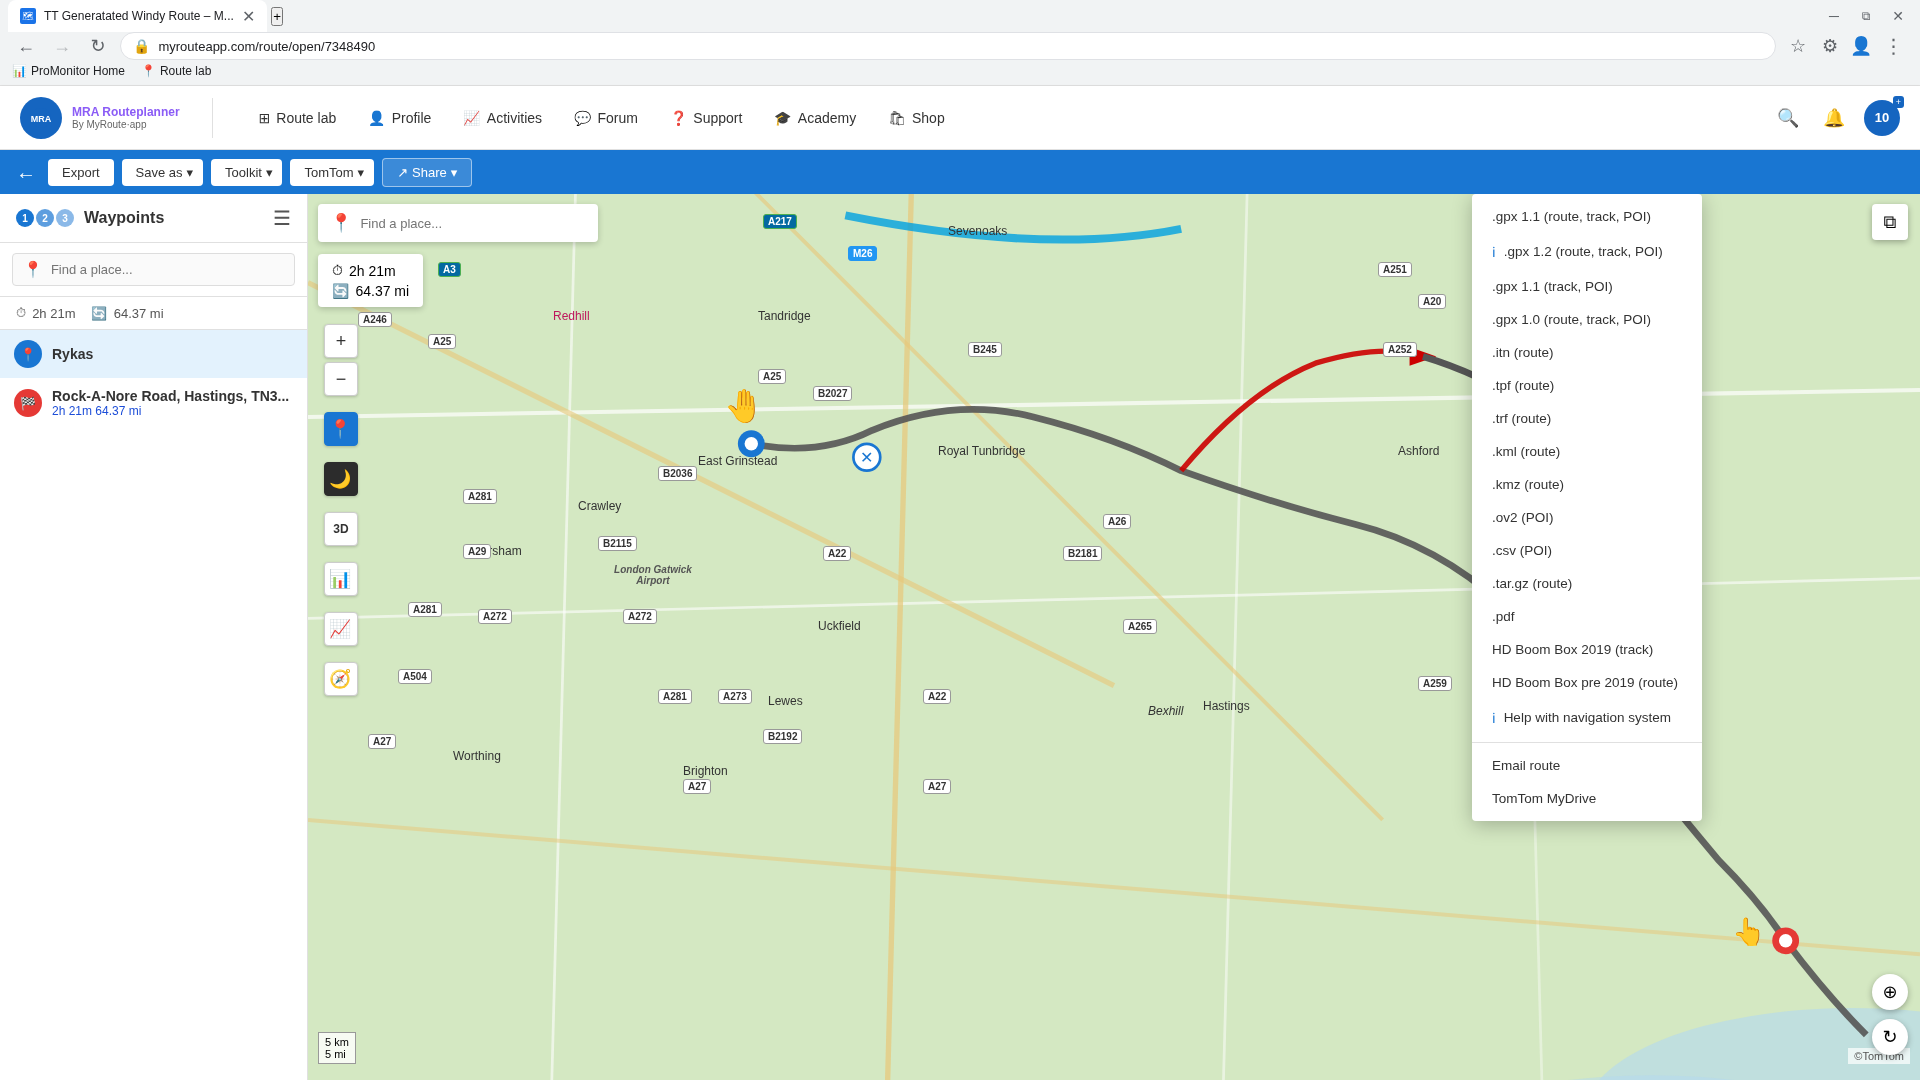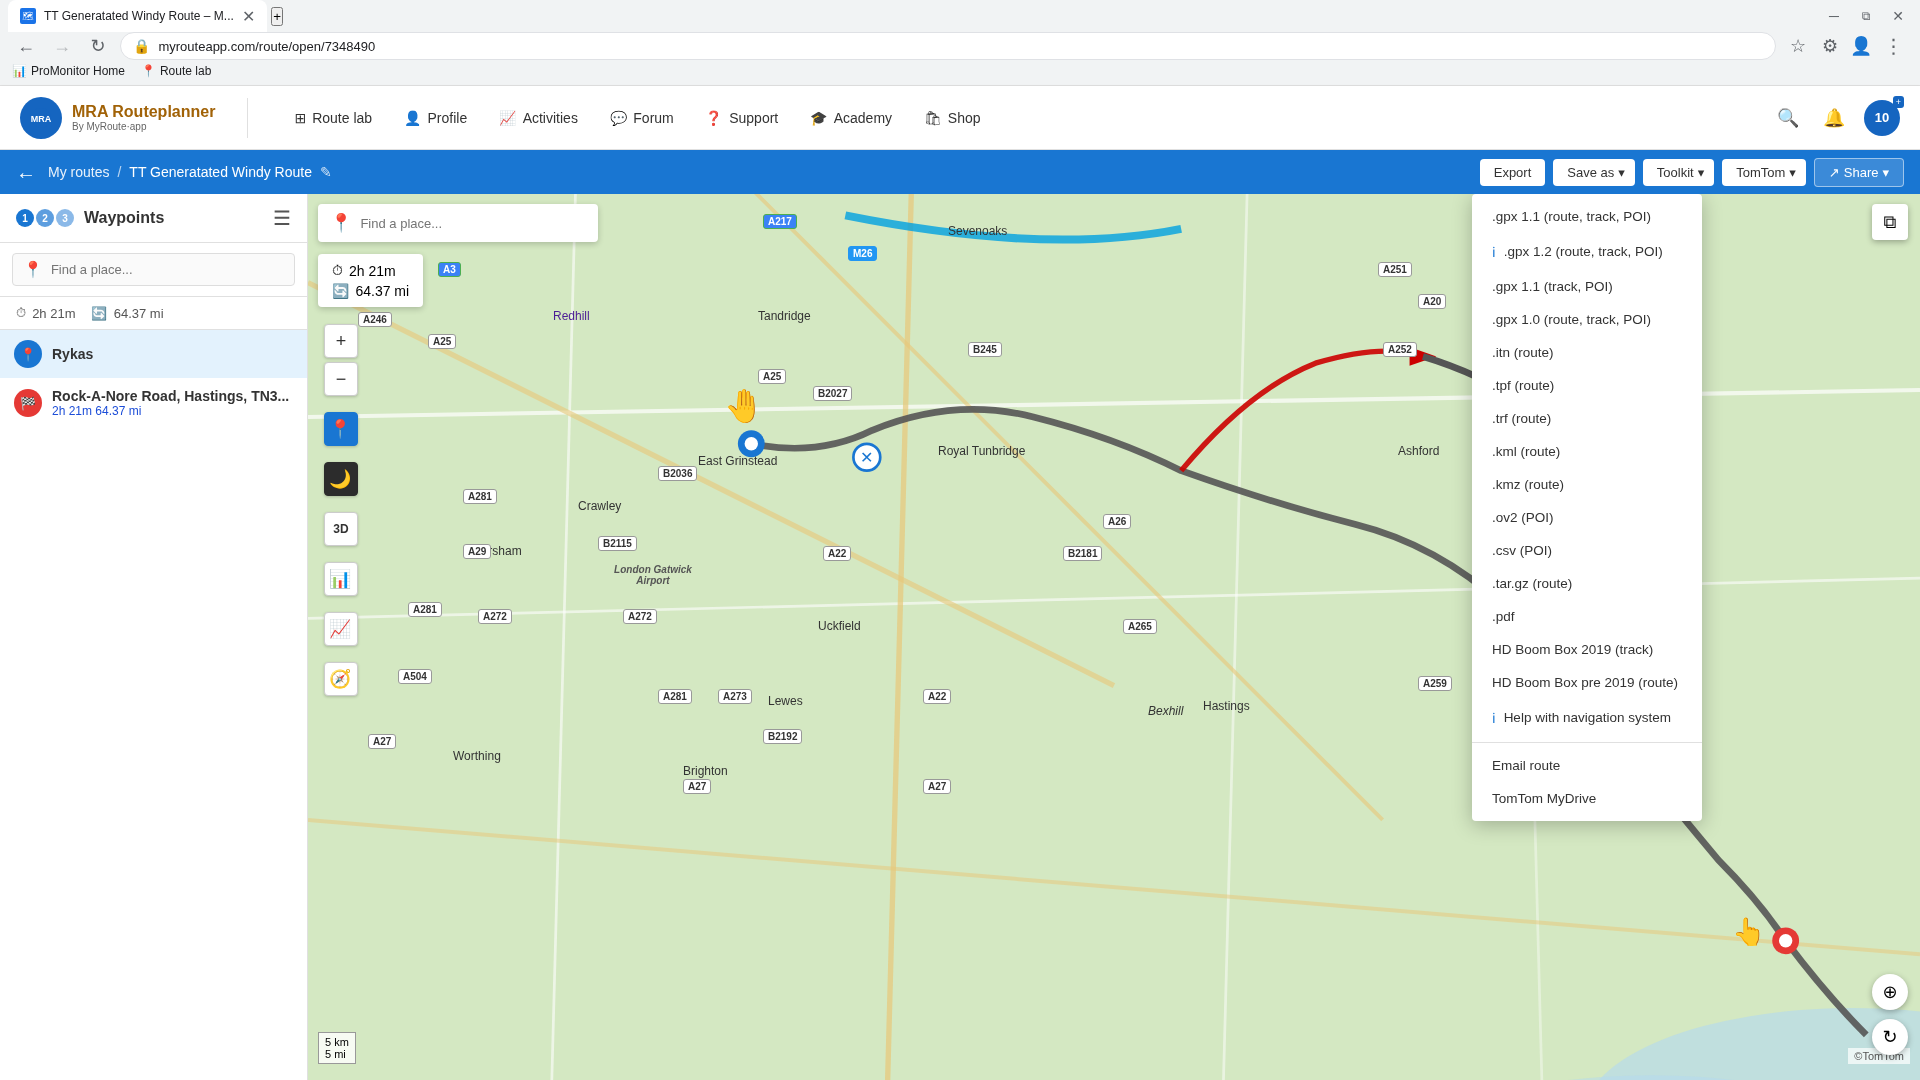--- a/index.html
+++ b/index.html
@@ -17,21 +17,21 @@
     .address-bar { flex: 1; height: 28px; border: 1px solid #dfe1e5; border-radius: 14px; background: #fff; display: flex; align-items: center; padding: 0 12px; gap: 8px; font-size: 13px; color: #202124; }
     .address-bar .lock-icon { color: #5f6368; font-size: 14px; }
     .browser-actions { display: flex; gap: 4px; align-items: center; }
     .browser-actions .action-btn { background: none; border: none; color: #5f6368; font-size: 16px; cursor: pointer; padding: 4px; width: 28px; height: 28px; display: flex; align-items: center; justify-content: center; border-radius: 50%; }
 
     
     .app-header { background: #fff; height: 64px; display: flex; align-items: center; padding: 0 20px; gap: 32px; border-bottom: 1px solid #e0e0e0; box-shadow: 0 1px 3px rgba(0,0,0,0.1); }
     .logo-area { display: flex; align-items: center; gap: 10px; }
     .logo-circle { width: 42px; height: 42px; background: #1565c0; border-radius: 50%; display: flex; align-items: center; justify-content: center; color: white; font-weight: bold; font-size: 14px; }
     .logo-text { display: flex; flex-direction: column; }
-    .logo-title { font-size: 16px; font-weight: 700; color: #a16207; }
+    .logo-title { font-size: 12px; font-weight: 700; color: #8b5cf6; }
     .logo-subtitle { font-size: 10px; color: #666; }
     .nav-separator { width: 1px; height: 40px; background: #e0e0e0; }
     .header-nav { display: flex; align-items: center; gap: 4px; flex: 1; }
     .header-nav-item { display: flex; align-items: center; gap: 6px; padding: 8px 14px; color: #333; text-decoration: none; font-size: 14px; border-radius: 4px; cursor: pointer; }
     .header-right { display: flex; align-items: center; gap: 12px; }
     .header-icon-btn { background: none; border: none; color: #555; font-size: 18px; cursor: pointer; padding: 6px; }
     .user-avatar { width: 36px; height: 36px; background: #1565c0; border-radius: 50%; display: flex; align-items: center; justify-content: center; color: white; font-size: 13px; font-weight: 600; cursor: pointer; }
     .plus-badge { background: #1565c0; color: white; font-size: 9px; padding: 1px 3px; border-radius: 3px; position: absolute; top: -4px; right: -4px; }
     .avatar-wrap { position: relative; }
 
@@ -92,21 +92,21 @@
     .dropdown-item { padding: 9px 20px; font-size: 13.5px; color: #333; cursor: pointer; display: flex; align-items: center; gap: 8px; }
     .dropdown-divider { height: 1px; background: #e0e0e0; margin: 6px 0; }
 
     
     .map-search { position: absolute; top: 10px; left: 10px; z-index: 10; }
     .map-search-box { display: flex; align-items: center; background: white; border-radius: 4px; box-shadow: 0 2px 6px rgba(0,0,0,0.2); padding: 8px 12px; gap: 8px; width: 280px; }
     .map-location-icon { color: #1976d2; font-size: 18px; }
 
     
     .road-label { position: absolute; background: white; border: 1px solid #999; border-radius: 3px; padding: 1px 4px; font-size: 10px; font-weight: 600; color: #333; }
-    .green-road-label { background: #3b82f6; color: white; border-color: #4caf50; text-align: center; }
+    .green-road-label { background: #0369a1; color: white; border-color: #4caf50; text-align: center; }
     .blue-road-label { background: #2196f3; color: white; border-color: #2196f3; }
 
     .scale-bar { position: absolute; bottom: 46px; left: 10px; background: rgba(255,255,255,0.8); padding: 3px 6px; font-size: 11px; border: 1px solid #999; }
     .tomtom-credit { position: absolute; bottom: 46px; right: 10px; font-size: 11px; color: #555; background: rgba(255,255,255,0.7); padding: 2px 6px; }
 
     .map-corner-btn { position: absolute; right: 12px; bottom: 60px; background: white; border-radius: 50%; width: 36px; height: 36px; display: flex; align-items: center; justify-content: center; box-shadow: 0 2px 6px rgba(0,0,0,0.3); cursor: pointer; font-size: 18px; }
     .map-layers-btn { position: absolute; right: 12px; top: 10px; background: white; border-radius: 4px; width: 36px; height: 36px; display: flex; align-items: center; justify-content: center; box-shadow: 0 2px 6px rgba(0,0,0,0.3); cursor: pointer; font-size: 18px; }
 
     
     .route-path { position: absolute; width: 100%; height: 100%; top: 0; left: 0; }
@@ -211,26 +211,20 @@
       <div class="user-avatar">
         <span>10</span>
       </div>
       <span class="plus-badge">+</span>
     </div>
   </div>
 </div>
 
 <div class="sub-header">
   <button class="back-btn">←</button>
-  <div class="breadcrumb">
-    <a href="#">My routes</a>
-    <span class="breadcrumb-sep">/</span>
-    <span class="breadcrumb-current">TT Generatated Windy Route</span>
-    <span class="route-edit-icon">✎</span>
-  </div>
   <div class="header-action-btns">
     <button class="action-btn-white">Export</button>
     <button class="action-btn-white-dropdown">
       <span>Save as</span>
       <span>▾</span>
     </button>
     <button class="action-btn-white-dropdown">
       <span>Toolkit</span>
       <span>▾</span>
     </button>
@@ -336,21 +330,21 @@
 
         <circle cx="416" cy="230" r="10" fill="white" stroke="#1976d2" stroke-width="2"></circle>
         <text x="416" y="234" text-anchor="middle" fill="#1976d2" font-size="12">✕</text>
 
         <text x="310" y="200" font-size="24">🤚</text>
         <text x="1060" y="590" font-size="20">👆</text>
       </svg>
     </div>
 
     <div style="position:absolute; top:0; left:0; width:100%; height:100%; pointer-events:none;">
-      <span style="position:absolute; left:245px; top:115px; font-size:12px; color:#4c1d95; font-weight:500;">Redhill</span>
+      <span style="position:absolute; left:245px; top:115px; font-size:12px; color:#be185d; font-weight:500;">Redhill</span>
       <span style="position:absolute; left:450px; top:115px; font-size:12px; color:#333; font-weight:500;">Tandridge</span>
       <span style="position:absolute; left:640px; top:30px; font-size:12px; color:#333; font-weight:500;">Sevenoaks</span>
       <span style="position:absolute; left:390px; top:260px; font-size:12px; color:#333; font-weight:500;">East Grinstead</span>
       <span style="position:absolute; left:630px; top:250px; font-size:12px; color:#333; font-weight:500;">Royal Tunbridge</span>
       <span style="position:absolute; left:270px; top:305px; font-size:12px; color:#333; font-weight:500;">Crawley</span>
       <span style="position:absolute; left:165px; top:350px; font-size:12px; color:#333; font-weight:500;">Horsham</span>
       <span style="position:absolute; left:510px; top:425px; font-size:12px; color:#333; font-weight:500;">Uckfield</span>
       <span style="position:absolute; left:460px; top:500px; font-size:12px; color:#333; font-weight:500;">Lewes</span>
       <span style="position:absolute; left:145px; top:555px; font-size:12px; color:#333; font-weight:400;">Worthing</span>
       <span style="position:absolute; left:375px; top:570px; font-size:12px; color:#333; font-weight:400;">Brighton</span>

